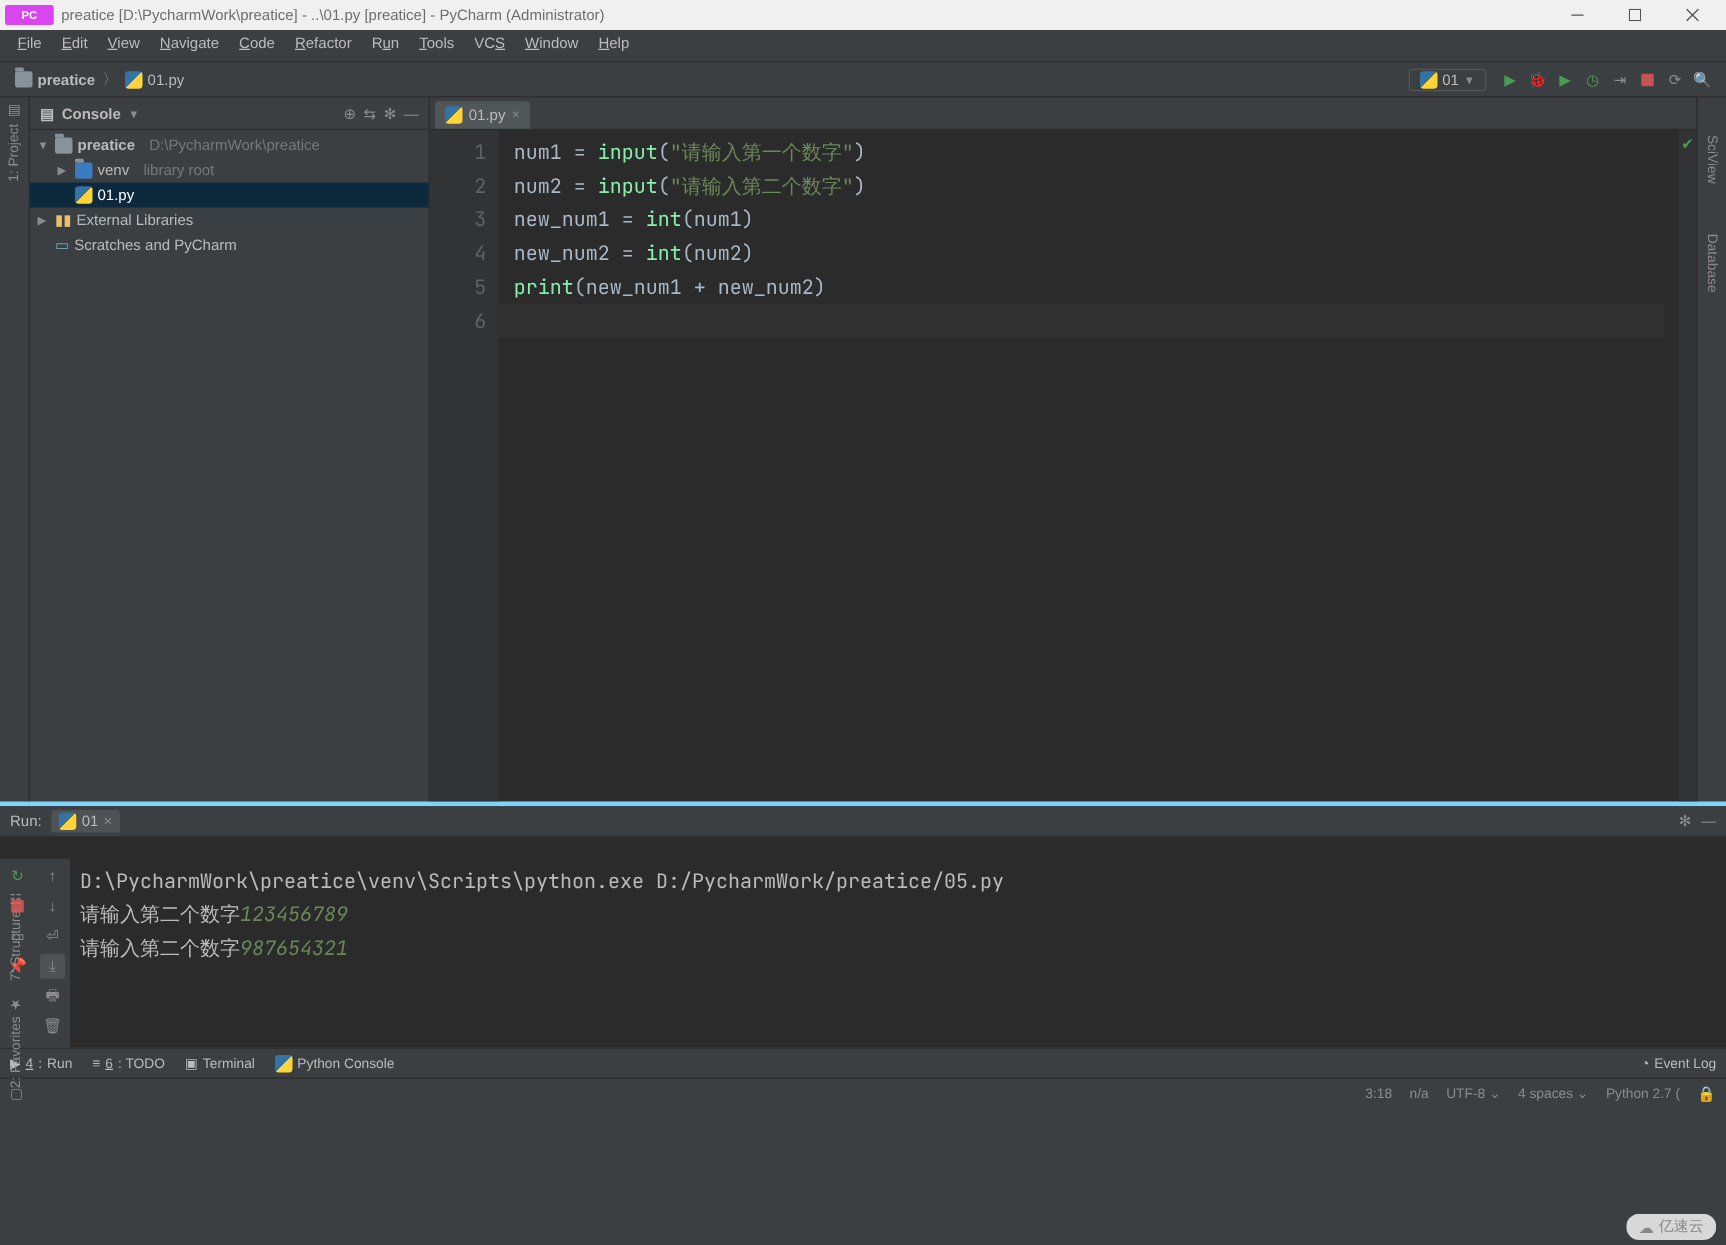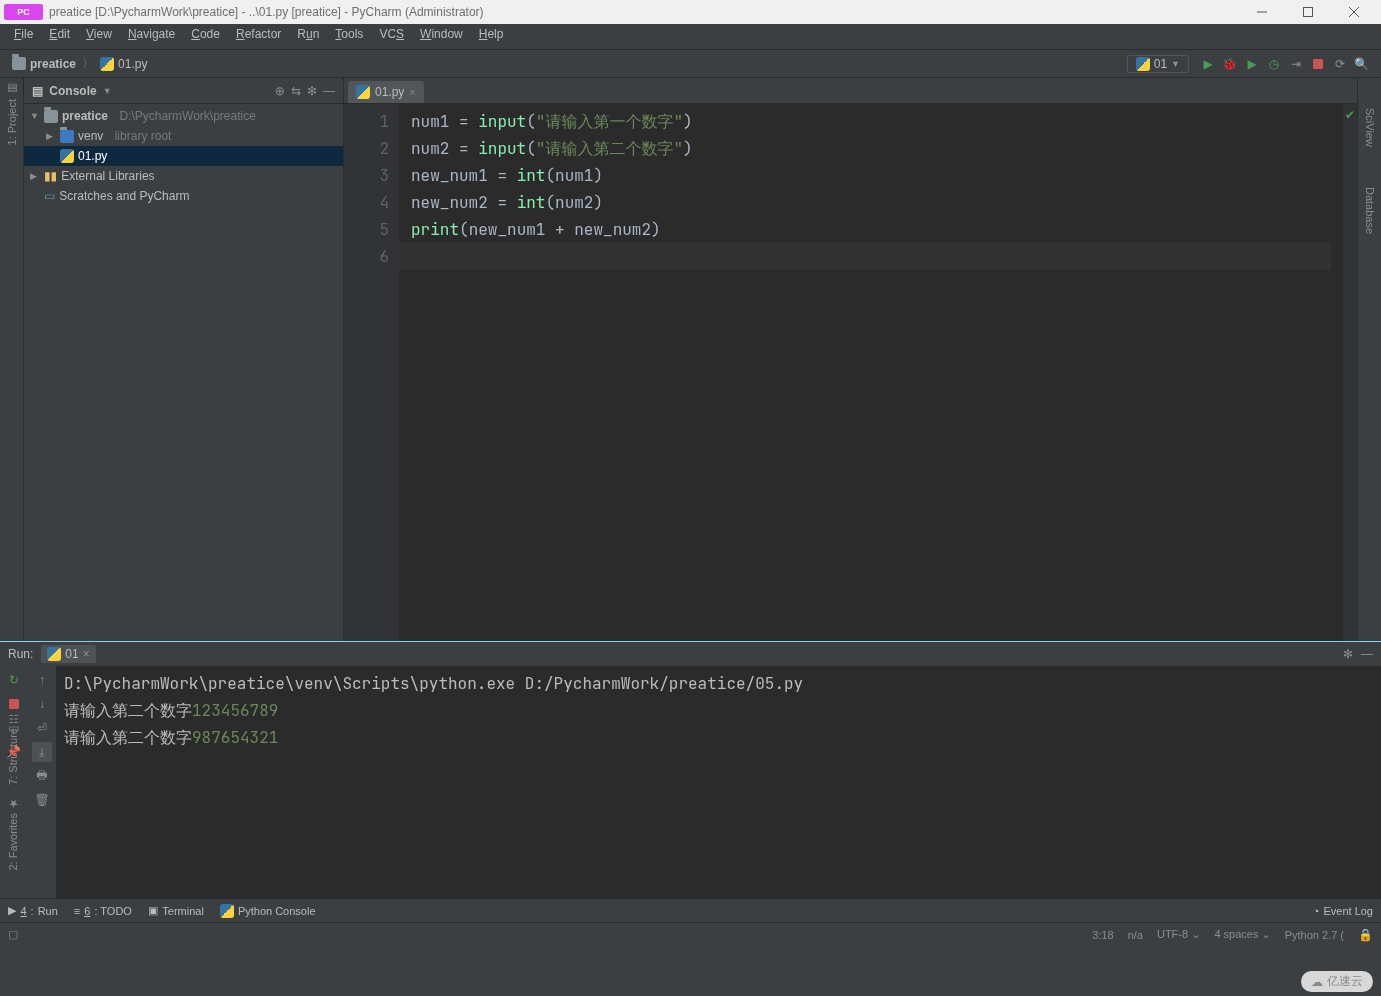--- a/index.html
+++ b/index.html
@@ -52,30 +52,30 @@
   .code { flex:1; padding:4px 0 0 12px; font: 16px/27px "Consolas","JetBrains Mono",monospace; color:#a9b7c6; white-space:pre;}
   .code .fn{color:#86efac;}
   .code .str{color:#6a8759;}
   .code .op{color:#a9b7c6;}
   .code .id{color:#a9b7c6;}
   .editor-marks { width:14px; background:#313335; }
   .editor-marks .ok { color:#499c54; font-size:12px; text-align:center;padding-top:4px;}
   .right-gutter { width:24px; background:#3c3f41; border-left:1px solid #2b2b2b; display:flex;flex-direction:column;align-items:center;padding-top:30px;gap:40px;}
   .right-gutter .vtext { writing-mode: vertical-rl; font-size:11px; color:#8c8c8c; }
   
-  .run-panel { height:257px; background:#2b2b2b; border-top:1px solid #7dd3fc; display:flex; flex-direction:column; }
+  .run-panel { height:197px; background:#2b2b2b; border-top:4px solid #7dd3fc; display:flex; flex-direction:column;gap:18px; }
   .run-head { height:24px; background:#3c3f41; display:flex;align-items:center;padding:0 8px;font-size:12px;gap:8px;}
   .run-head .spacer{flex:1;}
   .run-body { flex:1; display:flex; }
   .run-sidecol { width:28px; background:#3c3f41; display:flex;flex-direction:column;align-items:center;padding-top:4px;gap:4px;}
   .run-sidecol .sbtn { width:20px;height:20px;display:flex;align-items:center;justify-content:center;color:#8c8c8c;font-size:12px;}
   .run-sidecol .green{color:#499c54;}
   .run-sidecol .red{background:#c75450;width:10px;height:10px;border-radius:1px;}
   .console { flex:1; padding:4px 8px; font: 16px/27px "Consolas","JetBrains Mono",monospace; color:#bbbbbb; white-space:pre-wrap;}
-  .console .inpval{color:#6a8759;}
+  .console .inpval{color:#6a8759;font-style:italic;}
   
   .bottombar { height:24px; background:#3c3f41; display:flex;align-items:center;padding:0 8px;font-size:11px;border-top:1px solid #2b2b2b;gap:16px;}
   .bottombar .bitem { display:flex;align-items:center;gap:4px;color:#bbbbbb;}
   .bottombar .spacer{flex:1;}
   
   .left-gutter2 { position:absolute; left:0; top:708px; width:24px; height:192px;  display:flex;flex-direction:column;align-items:center;gap:4px;}
   .left-gutter2 .vtext{writing-mode:vertical-rl;transform:rotate(180deg);font-size:11px;color:#8c8c8c;padding:4px 0;}
   
   .statusbar { height:24px; background:#3c3f41; display:flex;align-items:center;padding:0 8px;font-size:11px;border-top:1px solid #2b2b2b;gap:14px;color:#8c8c8c;}
   .statusbar .spacer{flex:1;}

